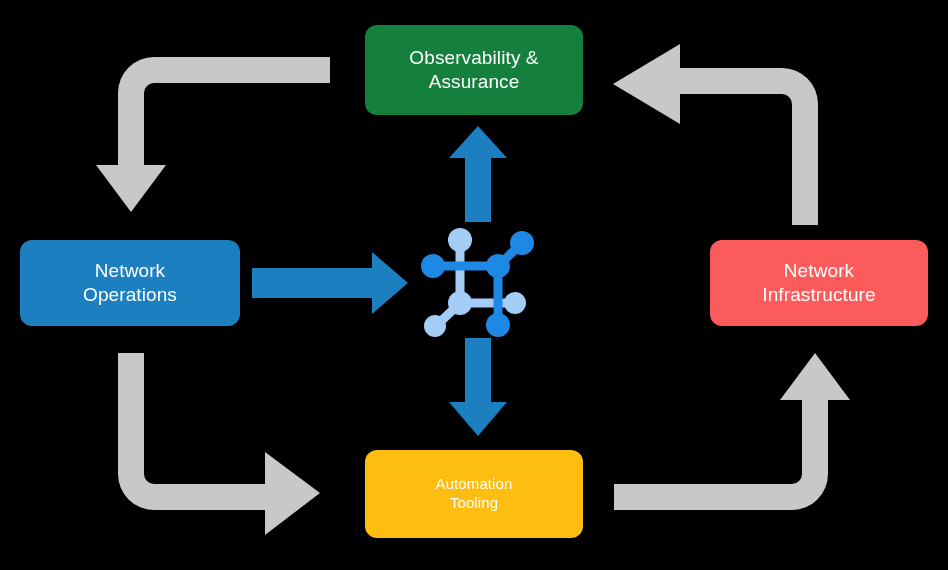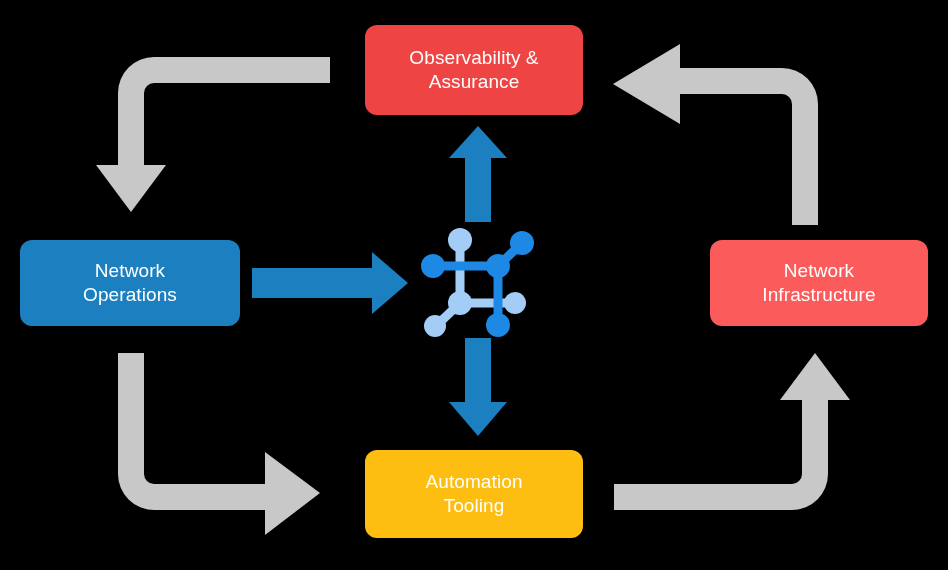--- a/index.html
+++ b/index.html
@@ -56,21 +56,21 @@
     font-size: 19px;
   }
   #box-network-infrastructure {
     left: 710px;  top: 240px;
     width: 218px; height: 86px;
     font-size: 19px;
   }
   #box-automation-tooling {
     left: 365px;  top: 450px;
     width: 218px; height: 88px;
-    font-size: 19px;
+    font-size: 15px;
   }
 
   #center-icon {
     position: absolute;
     left: 420px;
     top: 218px;
     width: 120px;
     height: 120px;
     z-index: 4;
   }
@@ -195,21 +195,21 @@
     </g>
 
     <g fill="#1e88e5">
       <circle cx="13" cy="48" r="12"></circle>
       <circle cx="78" cy="48" r="12"></circle>
       <circle cx="102" cy="25" r="12"></circle>
       <circle cx="78" cy="107" r="12"></circle>
     </g>
   </svg>
 
-  <div class="node-box" id="box-observability" style="background: #ef4444;">
+  <div class="node-box" id="box-observability" style="background: #15803d;">
     <span class="label">Observability &amp;
 Assurance</span>
   </div>
 
   <div class="node-box" id="box-network-operations" style="background: rgb(28, 127, 192);">
     <span class="label">Network
 Operations</span>
   </div>
 
   <div class="node-box" id="box-network-infrastructure" style="background: rgb(252, 91, 91);">

